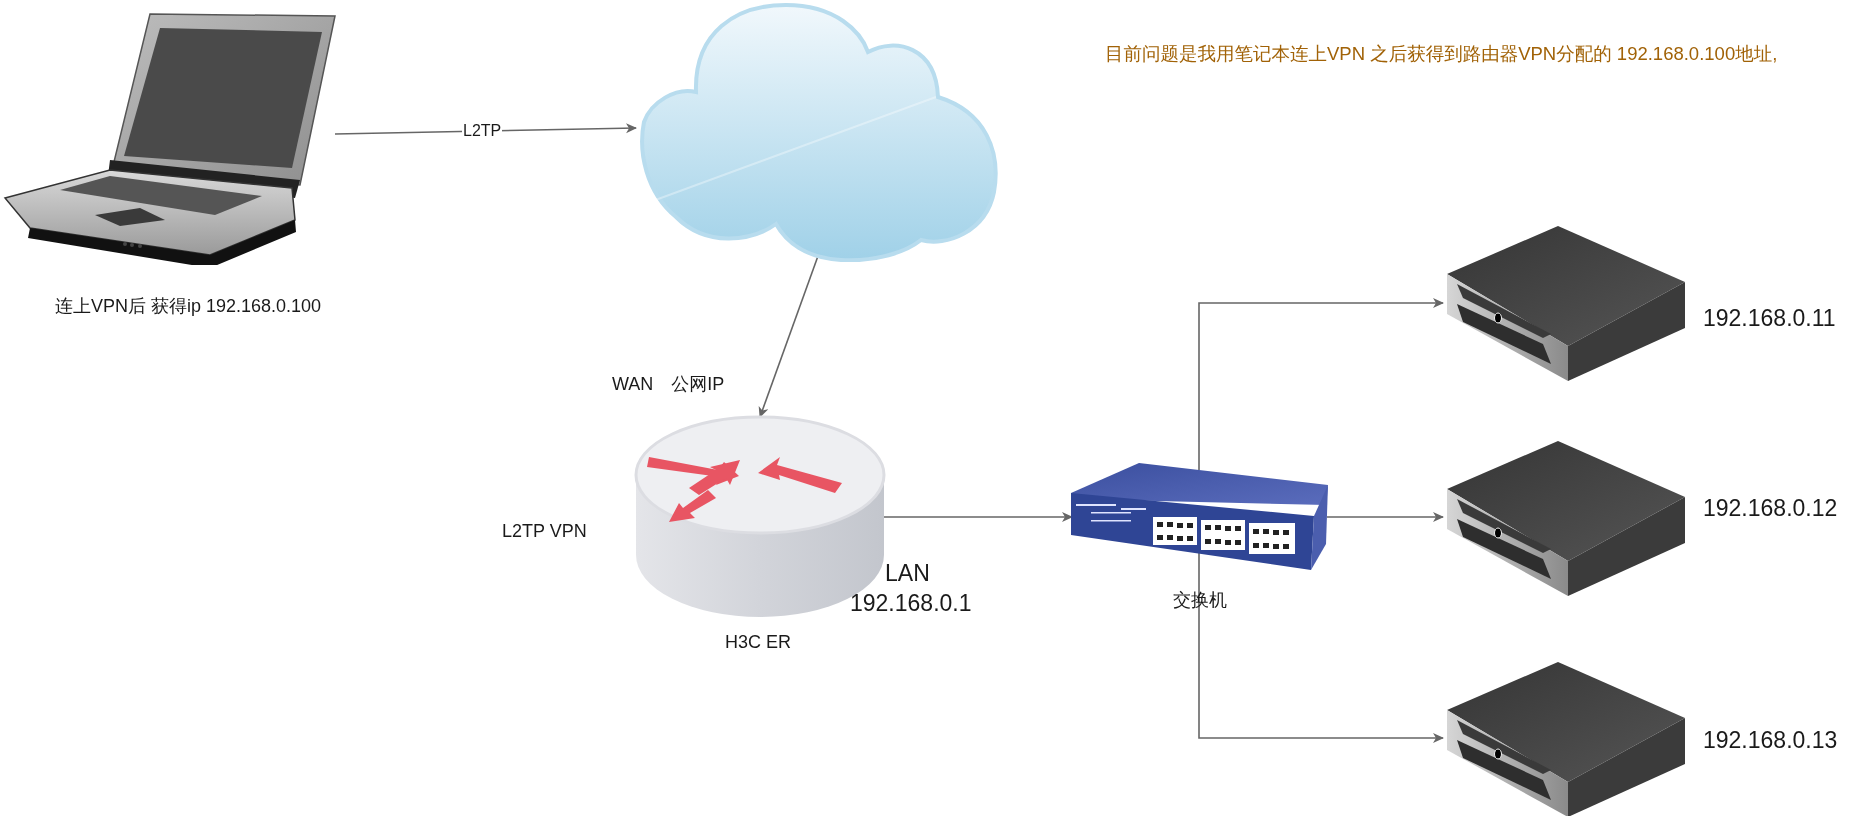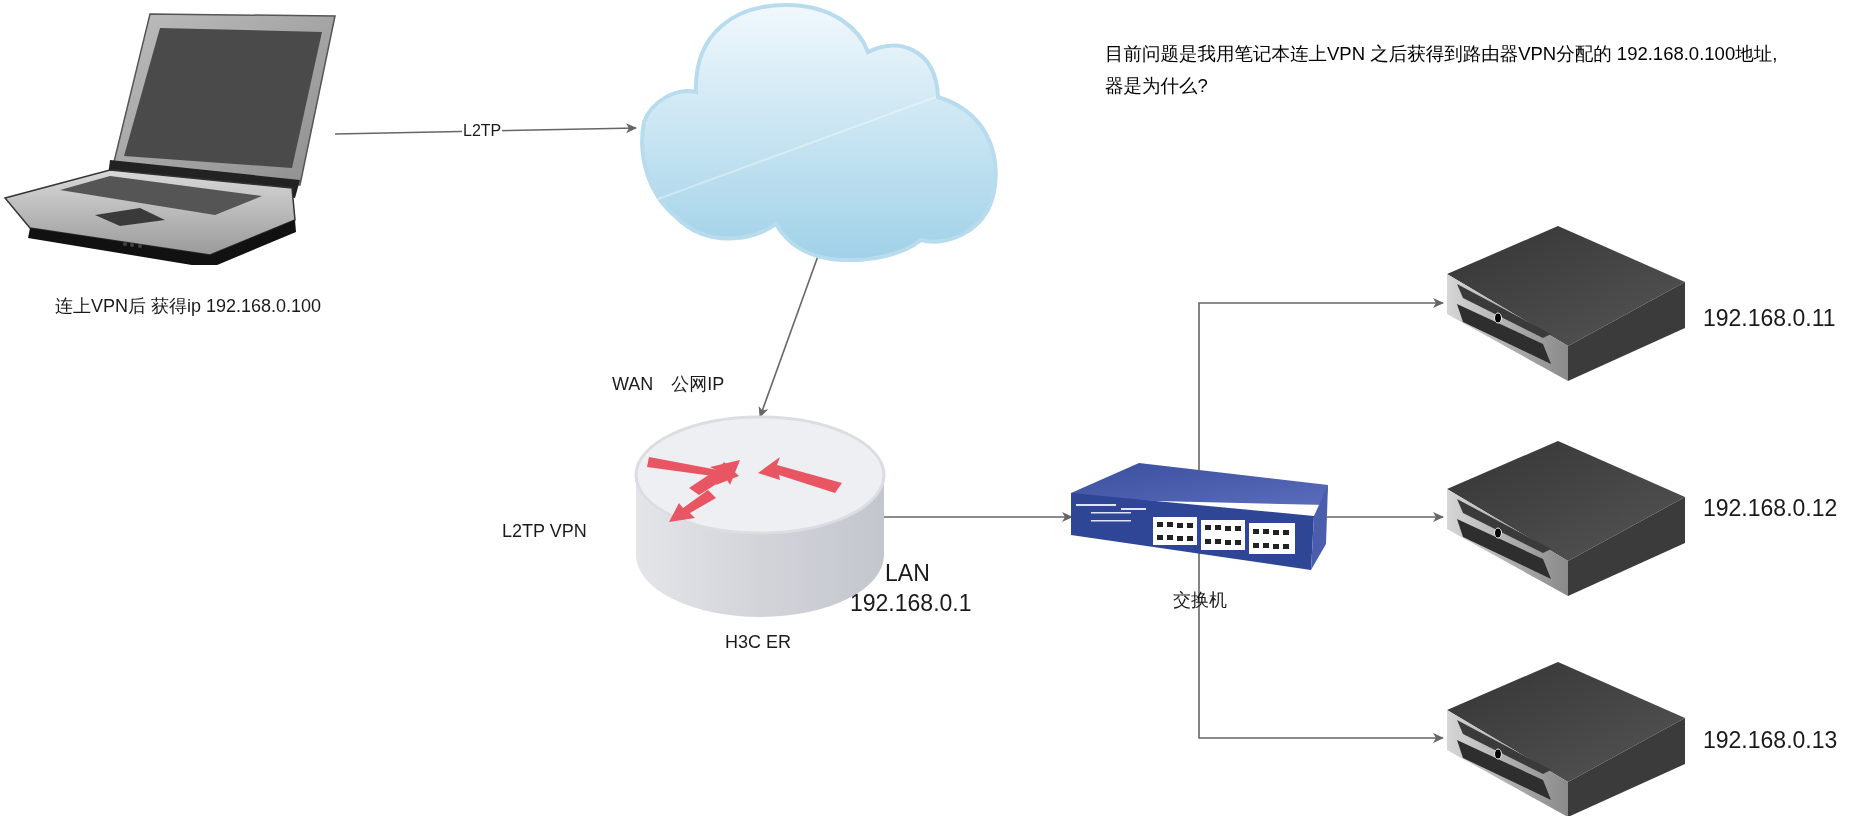--- a/index.html
+++ b/index.html
@@ -2,21 +2,21 @@
 <html><head>
 <meta charset="utf-8">
 <style>
   html, body { margin:0; padding:0; background:#ffffff; }
   body { width:1852px; height:816px; position:relative; overflow:hidden;
          font-family:"Liberation Sans", "DejaVu Sans", sans-serif; color:#1a1a1a; }
   .abs { position:absolute; }
   svg.layer { position:absolute; left:0; top:0; }
   .lbl { position:absolute; white-space:nowrap; font-size:18px; color:#1a1a1a; }
   .lbl-big { font-size:23px; }
-  .question { position:absolute; left:1105px; top:38px; width:740px; font-size:18.5px; line-height:32px; color:#000000; }
+  .question { position:absolute; left:1105px; top:38px; width:740px; font-size:18.5px; line-height:32px; color:#a16207; }
   .edge-label { position:absolute; background:#fff; font-size:16px; padding:0 1px; line-height:20px; }
 </style>
 </head>
 <body>
 
 <svg class="layer" width="1852" height="816">
   <defs>
     <marker id="arr" markerWidth="12" markerHeight="12" refX="10" refY="5" orient="auto" markerUnits="userSpaceOnUse">
       <path d="M0,0 L11,5 L0,10 L3,5 Z" fill="#666"></path>
     </marker>
@@ -184,14 +184,13 @@
   </svg>
 <div class="lbl lbl-big" style="left:1703px; top:495px;">192.168.0.12</div>
 
 <svg class="abs" style="left:1443px; top:662px;" width="245" height="155">
     <use href="#server"></use>
   </svg>
 <div class="lbl lbl-big" style="left:1703px; top:727px;">192.168.0.13</div>
 
 <div class="question">
   <div>目前问题是我用笔记本连上VPN 之后获得到路由器VPN分配的 192.168.0.100地址,</div>
-  <div>器是为什么?</div>
 </div>
 
 </body></html>

